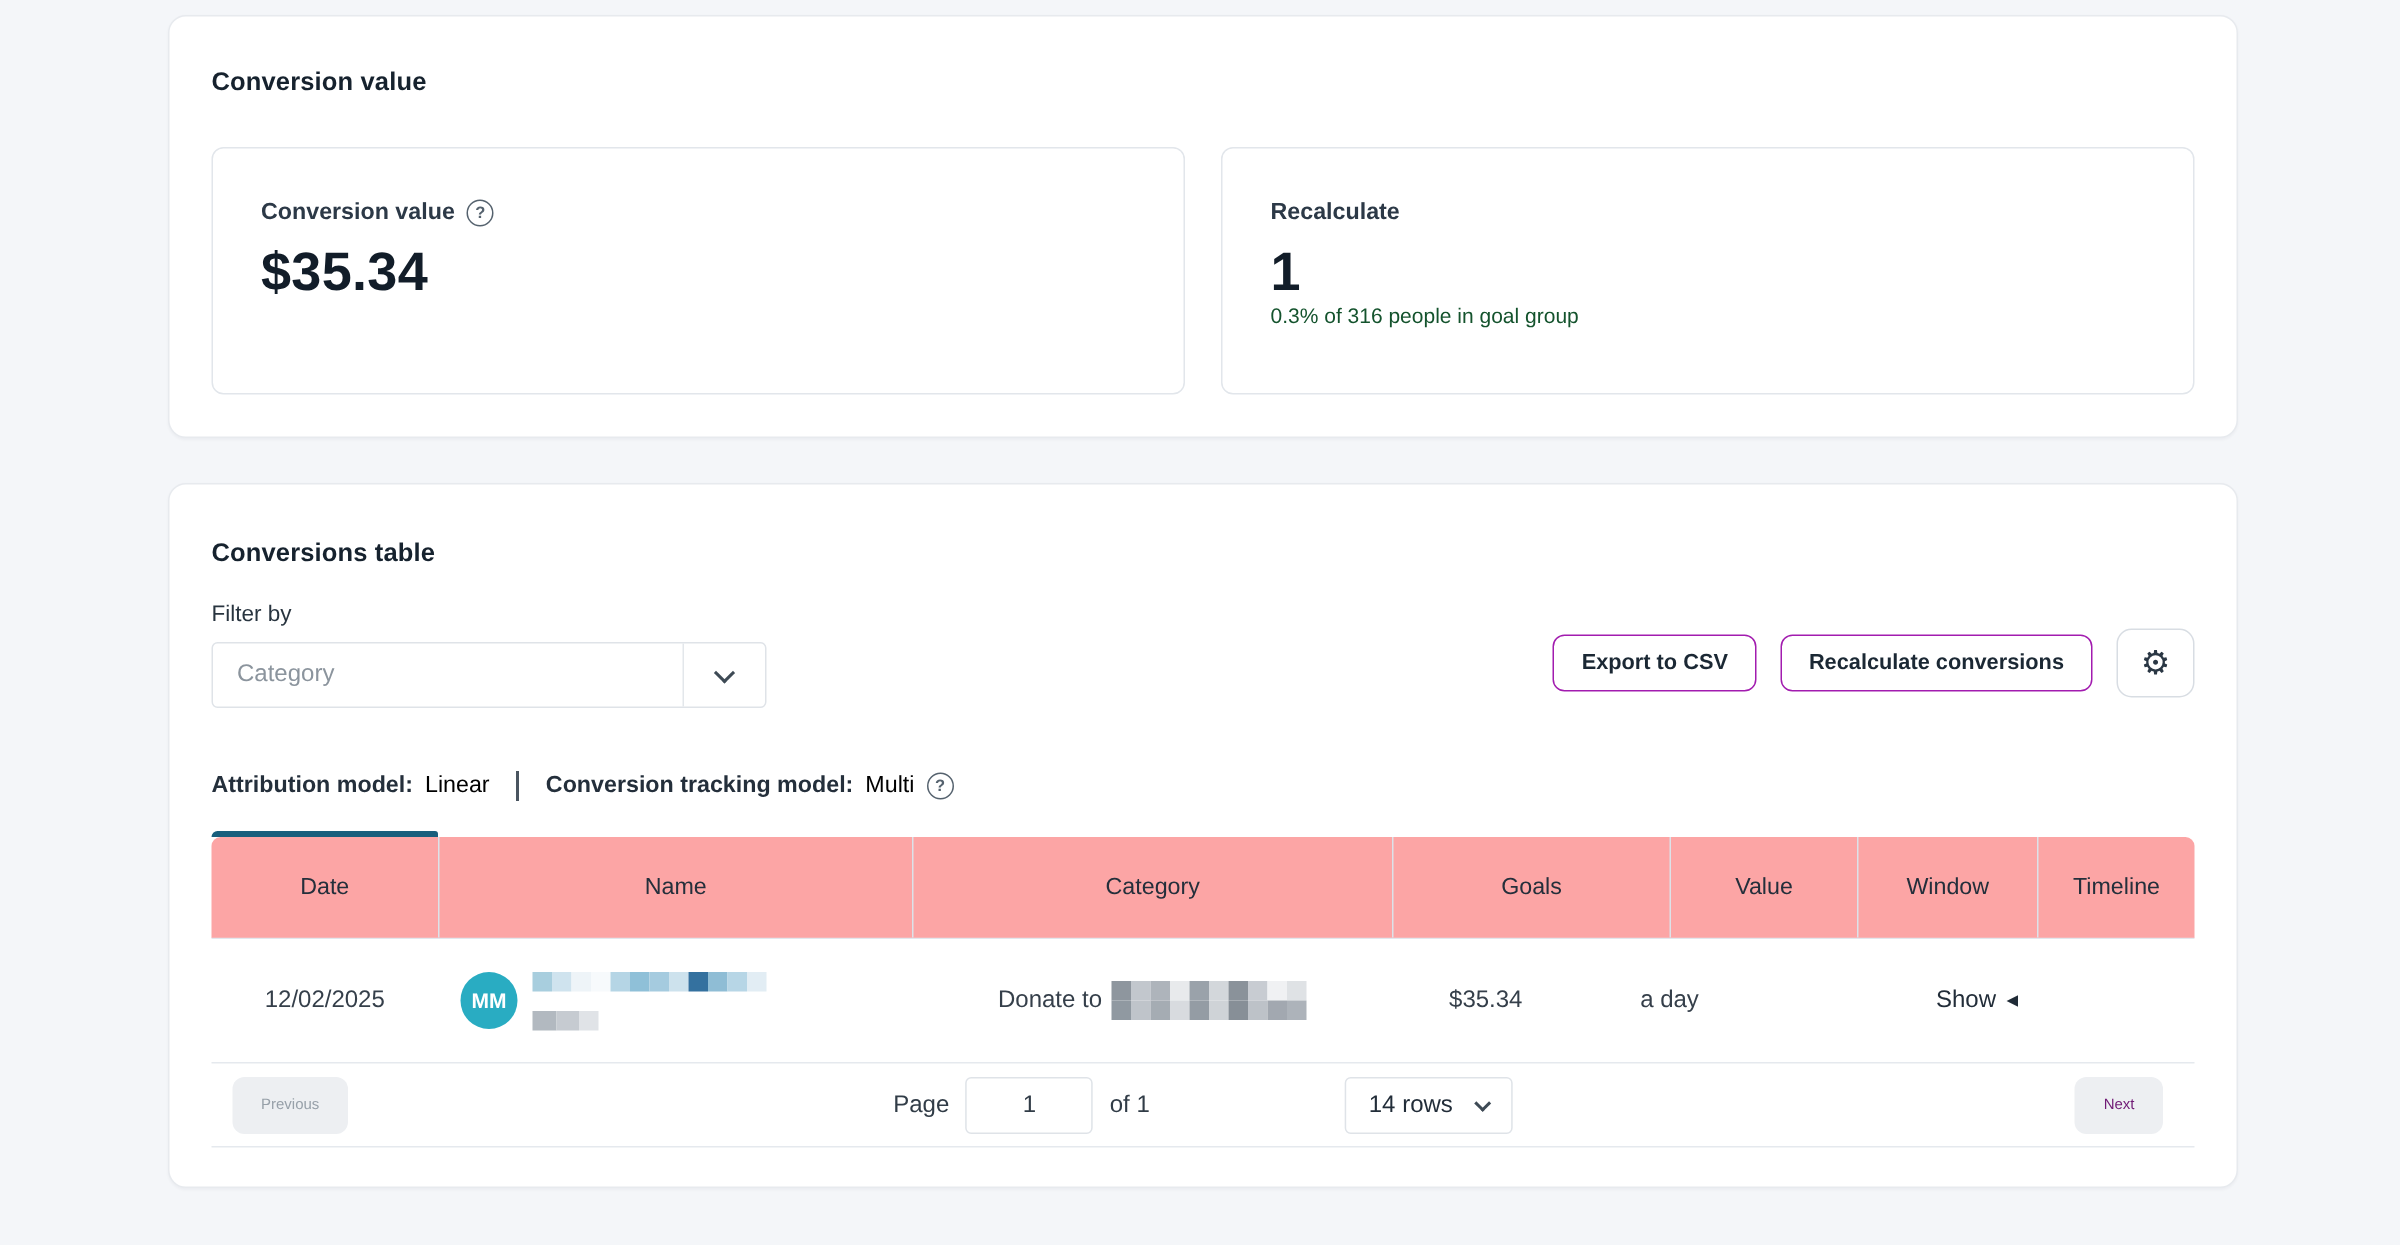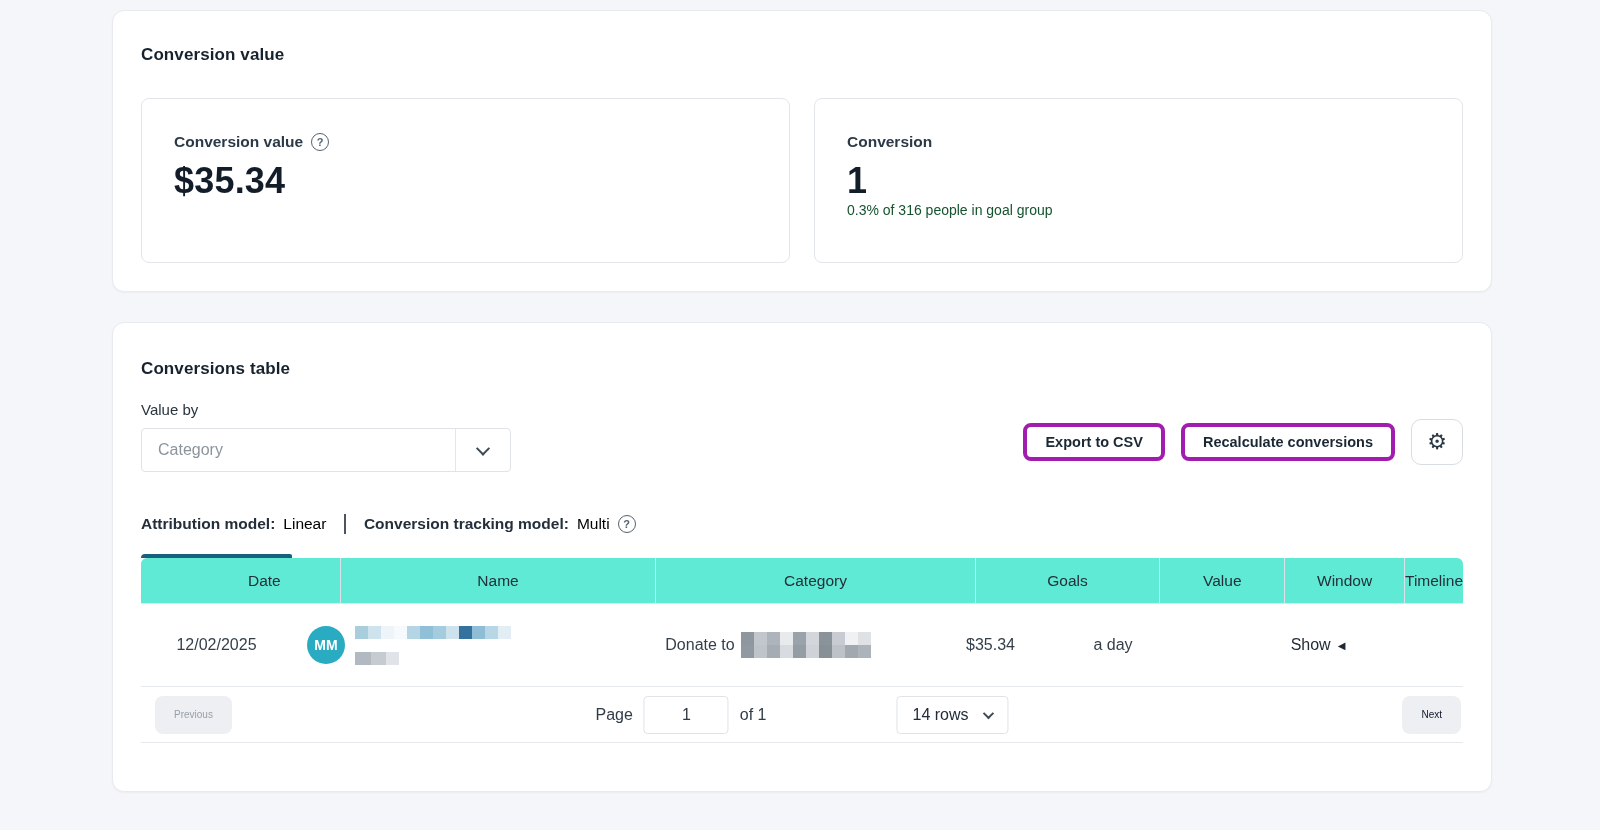--- a/index.html
+++ b/index.html
@@ -58,45 +58,44 @@
   }
   .chev {
     display:inline-block; width:10px; height:10px;
     border-right:2px solid #3e4a55; border-bottom:2px solid #3e4a55;
     transform:rotate(45deg) translate(-1px,-1px);
   }
 
   .actions { position:absolute; top:96px; right:28px; display:flex; align-items:center; gap:16px; }
   .btn-outline {
     height:38px; padding:0 18px;
-    background:#fff; border:4px solid #a21caf; border-radius:8px;
+    background:#fff; border:1px solid #a21caf; border-radius:8px;
     font-family:inherit; font-size:14.5px; font-weight:600; color:#1b2834;
     cursor:pointer;
   }
   .btn-gear {
     width:52px; height:46px; background:#fff;
     border:1px solid #d8dde3; border-radius:10px;
     display:flex; align-items:center; justify-content:center;
     font-size:22px; color:#2a3744; cursor:pointer;
   }
 
   .models-line { display:flex; align-items:center; gap:8px; margin-top:42px; font-size:15.5px; }
   .model-key { font-weight:700; color:#242f3b; }
   .model-val { color:#000000; }
   .vdiv { width:1.5px; height:20px; background:#4a5560; margin:0 10px; }
 
   
   .tbl { margin-top:24px; position:relative; }
   .thead {
-    display:flex; height:46px;
-    background:#5eead4;
+    display:flex; height:68px;
+    background:#fca5a5;
     border-radius:6px 6px 0 0;
     border-bottom:1px solid #e2e7ed;
     position:relative;
-    padding-left:48px;
   }
   .th {
     display:flex; align-items:center; justify-content:center;
     font-size:15.5px; color:#242f3b;
   }
   .th + .th { border-left:1px solid #dce2e9; }
   .active-bar {
     position:absolute; top:-4px; left:0; width:151px; height:4px;
     border-radius:4px 2px 0 0;
   }
@@ -130,21 +129,21 @@
   
   .tfoot {
     height:56px; border-bottom:1px solid #e5e9ee;
     display:flex; align-items:center; position:relative;
   }
   .btn-pager {
     height:38px; padding:0 19px; border:none; border-radius:8px;
     background:#edeff2; font-family:inherit; font-size:10px; cursor:default;
   }
   #prev-btn { margin-left:14px; color:#97a0a9; }
-  #next-btn { position:absolute; right:2px; color:#0f172a; }
+  #next-btn { position:absolute; right:21px; color:#701a75; }
   .pager-middle {
     position:absolute; left:50%; transform:translateX(-50%);
     display:flex; align-items:center; gap:130px;
   }
   .page-group { display:flex; align-items:center; gap:11px; font-size:16px; color:#313c47; }
   .page-input {
     width:85px; height:38px; border:1px solid #dfe3e8; border-radius:4px;
     text-align:center; font-family:inherit; font-size:16px; color:#313c47; background:#fff;
   }
   .rows-select {
@@ -167,33 +166,33 @@
       <div class="metric-card">
         <div class="metric-label-row">
           <span class="metric-label">Conversion value</span>
           <span class="qicon">?</span>
         </div>
         <div class="metric-value">$35.34</div>
       </div>
 
       <div class="metric-card">
         <div class="metric-label-row">
-          <span class="metric-label">Conversion</span>
+          <span class="metric-label">Recalculate</span>
         </div>
         <div class="metric-value">1</div>
         <div class="metric-sub">0.3% of 316 people in goal group</div>
       </div>
 
     </div>
   </section>
 
   <section class="card" id="card-table">
     <h2 class="section-title">Conversions table</h2>
 
-    <div class="filter-label">Value by</div>
+    <div class="filter-label">Filter by</div>
 
     <div class="filter-select">
       <span class="filter-placeholder">Category</span>
       <span class="filter-caret-box">
         <span class="chev"></span>
       </span>
     </div>
 
     <div class="actions">
       <button class="btn-outline">Export to CSV</button>

